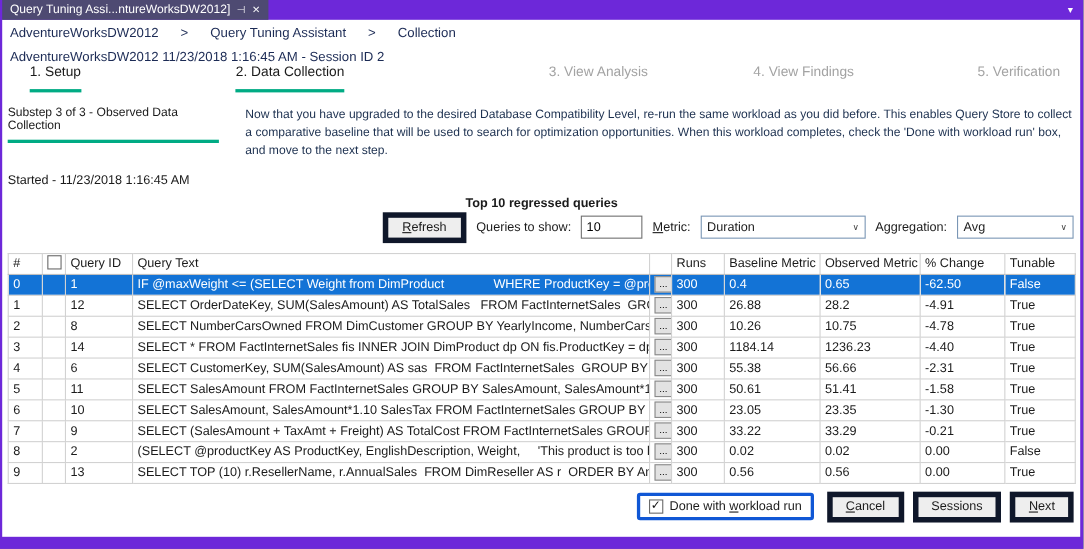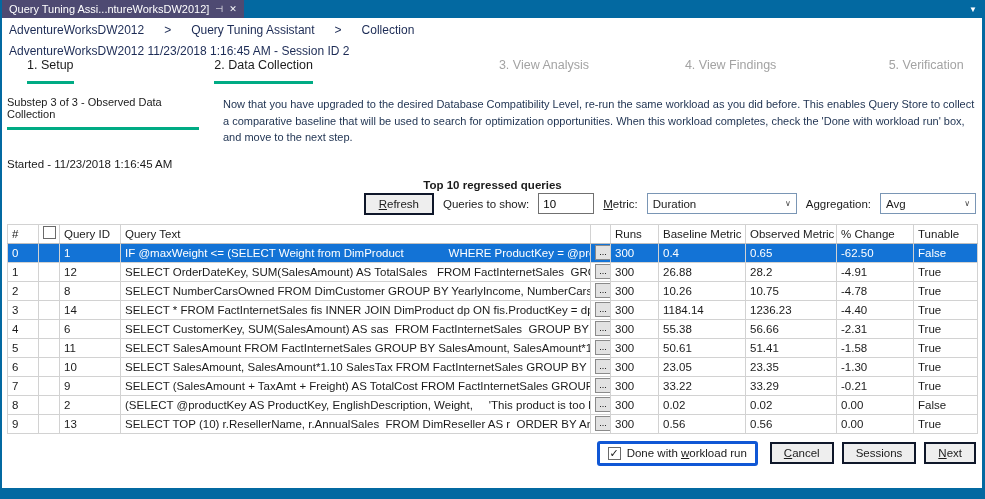--- a/index.html
+++ b/index.html
@@ -1,19 +1,19 @@
 <!DOCTYPE html>
 <html><head>
 <meta charset="utf-8">
 <style>
   * { box-sizing: border-box; margin: 0; padding: 0; }
   html,body { background: #888; }
   body { font-family: "Liberation Sans", sans-serif; }
 
-  .window { width: 985px; height: 499px; background: #0369a1; padding: 0 3px 11px 2px; position: relative; overflow: hidden; }
+  .window { width: 985px; height: 499px; background: #6d28d9; padding: 0 3px 11px 2px; position: relative; overflow: hidden; }
 
   
   .tabstrip { height: 18px; display: flex; align-items: stretch; color: #fff; font-size: 11px; }
   .doc-tab { background: #4e4a72; display: flex; align-items: center; gap: 6px; padding: 0 7px; cursor: default; white-space: nowrap; }
   .tab-icon { font-size: 9px; opacity: .95; cursor: pointer; }
   .tabstrip-spacer { flex: 1; }
   .tab-dropdown { align-self: center; font-size: 8px; padding-right: 5px; cursor: pointer; }
 
   
   .content { background: #fff; height: 470px; padding: 5px 4px 0 5px; color: #1b1b1b; overflow: hidden; }
@@ -33,24 +33,24 @@
 
   .substep-row { margin-top: 12px; display: flex; gap: 24px; }
   .substep-label { flex: 0 0 192px; font-size: 11px; color: #1b1b1b; }
   .substep-label span { display: inline-block; padding-bottom: 7px; border-bottom: 3px solid #00ab84; }
   .substep-desc { flex: 1; font-size: 11px; color: #1d3150; line-height: 1.5; padding-right: 2px; }
 
   .started-line { margin-top: 12px; font-size: 11.5px; }
   .top-line { margin-top: 9px; font-size: 11.5px; font-weight: bold; text-align: center; }
 
   .controls-row { margin-top: 2px; display: flex; align-items: center; justify-content: flex-end; gap: 9px; font-size: 11.5px; padding-right: 2px; }
-  .btn { font-family: inherit; font-size: 11.5px; background: #eeeeee; border: 2px solid #0f172a; padding: 3px 13px; cursor: pointer; color: #1b1b1b; }
+  .btn { font-family: inherit; font-size: 11.5px; background: #eeeeee; border: 5px solid #0f172a; padding: 3px 13px; cursor: pointer; color: #1b1b1b; }
   .text-input { width: 56px; height: 21px; border: 1px solid #707070; font-size: 11.5px; padding: 1px 4px; font-family: inherit; }
   .combo { width: 150px; height: 21px; border: 1px solid #7a96b5; display: flex; align-items: center; justify-content: space-between; padding: 0 5px; cursor: pointer; background: #fff; font-size: 11.5px; }
-  .combo.small { width: 96px; }
+  .combo.small { width: 106px; }
   .combo .chev { font-size: 8px; color: #444; }
 
   .qtable { margin-top: 9px; border-collapse: collapse; table-layout: fixed; width: 970px; font-size: 11.5px; }
   .qtable th, .qtable td { border: 1px solid #d2d2d2; padding: 1px 4px; height: 19px; overflow: hidden; white-space: pre; text-align: left; font-weight: normal; }
   .qtable thead th { border-bottom-color: #bfbfbf; cursor: default; }
   .qtable tbody tr { cursor: default; }
   tr.selected td { background: #1373d6; color: #fff; }
   .ellipsis-btn { width: 16px; height: 15px; font-size: 9px; line-height: 5px; background: #e2e2e2; border: 1px solid #8a8a8a; cursor: pointer; padding: 0; font-family: inherit; }
   .checkbox { width: 13px; height: 13px; border: 1px solid #6a6a6a; background: #fff; display: inline-flex; align-items: center; justify-content: center; font-size: 11px; line-height: 1; cursor: pointer; color: #111; }
 

